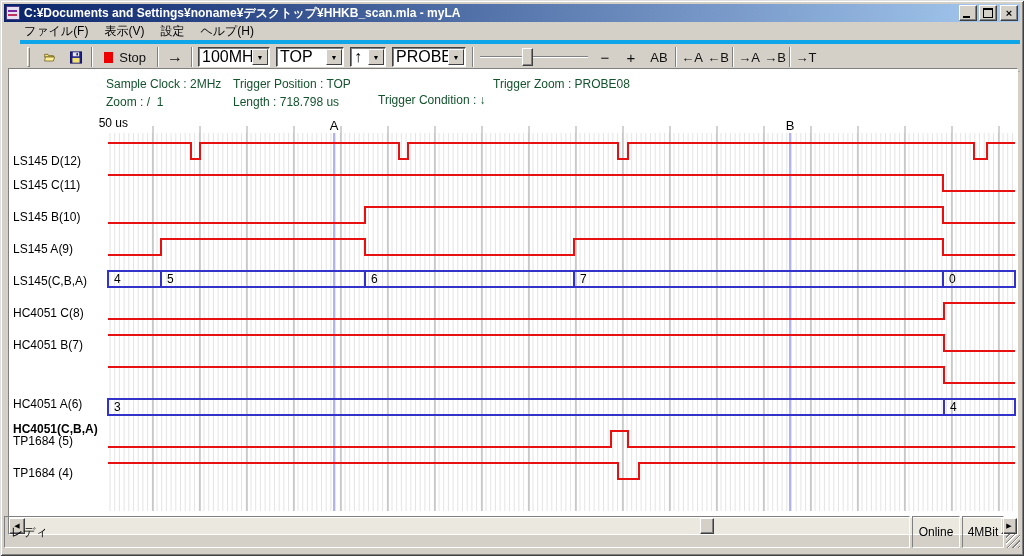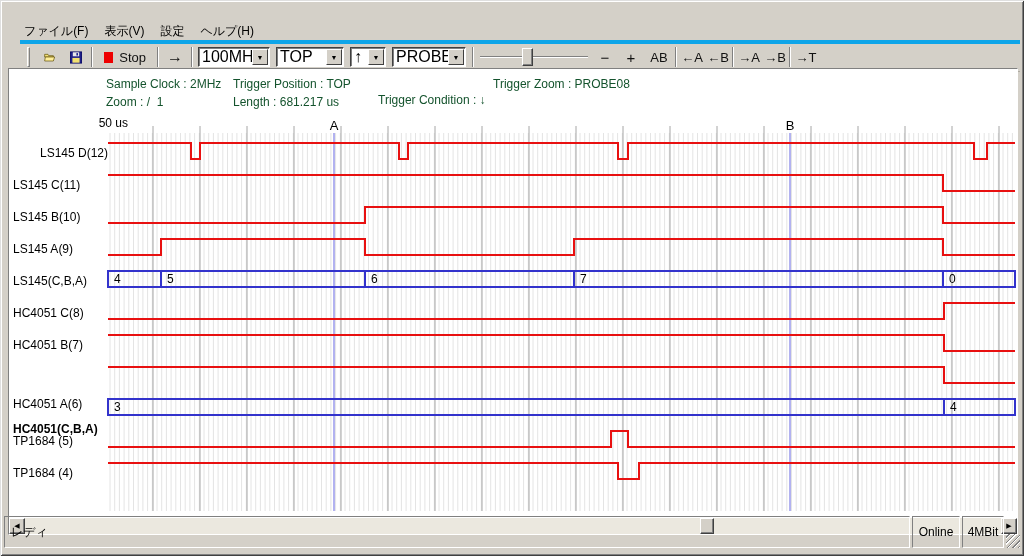--- a/index.html
+++ b/index.html
@@ -53,20 +53,33 @@
   .spanel{border:1px solid;border-color:#808080 #ffffff #ffffff #808080;display:flex;align-items:center;padding:0 6px;white-space:nowrap;}
   .spanel.main{flex:1;}
   .grip{width:14px;height:14px;align-self:flex-end;
     background:repeating-linear-gradient(135deg,transparent 0 2px,#808080 2px 3px,#ffffff 3px 4px);}
 </style>
 </head>
 <body>
 
 <div id="screen">
 
+  <div class="titlebar">
+    <div class="appicon"></div>
+    <div class="title-text">C:¥Documents and Settings¥noname¥デスクトップ¥HHKB_scan.mla - myLA</div>
+    <div class="winbtn">
+        <span class="glyph-min"></span>
+      </div>
+    <div class="winbtn">
+        <span class="glyph-max"></span>
+      </div>
+    <div class="winbtn" style="margin-left:3px">
+        <span class="glyph-close">×</span>
+      </div>
+  </div>
 
   <div class="menubar">
       <div class="menu-item">ファイル(F)</div>
       <div class="menu-item">表示(V)</div>
       <div class="menu-item">設定</div>
       <div class="menu-item">ヘルプ(H)</div>
     </div>
 
   <div class="toolbar">
     <div class="tgrip" style="left:7px"></div>
@@ -130,21 +143,21 @@
     <div class="tsep" style="left:769px"></div>
     <button class="tb" style="left:774px;width:24px">→T</button>
   </div>
 
   <div class="client">
     <div class="info-text" style="left:97px;top:8px">Sample Clock : 2MHz</div>
     <div class="info-text" style="left:224px;top:8px">Trigger Position : TOP</div>
     <div class="info-text" style="left:369px;top:24px">Trigger Condition : ↓</div>
     <div class="info-text" style="left:484px;top:8px">Trigger Zoom : PROBE08</div>
     <div class="info-text" style="left:97px;top:26px">Zoom : /  1</div>
-    <div class="info-text" style="left:224px;top:26px">Length : 681.217 us</div>
+    <div class="info-text" style="left:224px;top:26px">Length : 718.798 us</div>
 
     <svg class="wavesvg" width="1008" height="448" viewBox="9 69 1008 448" id="wavesvg">
         <path d="M110.0 133V511M114.7 133V511M119.4 133V511M124.1 133V511M128.8 133V511M133.5 133V511M138.2 133V511M142.9 133V511M147.6 133V511M152.3 133V511M157.0 133V511M161.7 133V511M166.4 133V511M171.1 133V511M175.8 133V511M180.5 133V511M185.2 133V511M189.9 133V511M194.6 133V511M199.3 133V511M204.0 133V511M208.7 133V511M213.4 133V511M218.1 133V511M222.8 133V511M227.5 133V511M232.2 133V511M236.9 133V511M241.6 133V511M246.3 133V511M251.0 133V511M255.7 133V511M260.4 133V511M265.1 133V511M269.8 133V511M274.5 133V511M279.2 133V511M283.9 133V511M288.6 133V511M293.3 133V511M298.0 133V511M302.7 133V511M307.4 133V511M312.1 133V511M316.8 133V511M321.5 133V511M326.2 133V511M330.9 133V511M335.6 133V511M340.3 133V511M345.0 133V511M349.7 133V511M354.4 133V511M359.1 133V511M363.8 133V511M368.5 133V511M373.2 133V511M377.9 133V511M382.6 133V511M387.3 133V511M392.0 133V511M396.7 133V511M401.4 133V511M406.1 133V511M410.8 133V511M415.5 133V511M420.2 133V511M424.9 133V511M429.6 133V511M434.3 133V511M439.0 133V511M443.7 133V511M448.4 133V511M453.1 133V511M457.8 133V511M462.5 133V511M467.2 133V511M471.9 133V511M476.6 133V511M481.3 133V511M486.0 133V511M490.7 133V511M495.4 133V511M500.1 133V511M504.8 133V511M509.5 133V511M514.2 133V511M518.9 133V511M523.6 133V511M528.3 133V511M533.0 133V511M537.7 133V511M542.4 133V511M547.1 133V511M551.8 133V511M556.5 133V511M561.2 133V511M565.9 133V511M570.6 133V511M575.3 133V511M580.0 133V511M584.7 133V511M589.4 133V511M594.1 133V511M598.8 133V511M603.5 133V511M608.2 133V511M612.9 133V511M617.6 133V511M622.3 133V511M627.0 133V511M631.7 133V511M636.4 133V511M641.1 133V511M645.8 133V511M650.5 133V511M655.2 133V511M659.9 133V511M664.6 133V511M669.3 133V511M674.0 133V511M678.7 133V511M683.4 133V511M688.1 133V511M692.8 133V511M697.5 133V511M702.2 133V511M706.9 133V511M711.6 133V511M716.3 133V511M721.0 133V511M725.7 133V511M730.4 133V511M735.1 133V511M739.8 133V511M744.5 133V511M749.2 133V511M753.9 133V511M758.6 133V511M763.3 133V511M768.0 133V511M772.7 133V511M777.4 133V511M782.1 133V511M786.8 133V511M791.5 133V511M796.2 133V511M800.9 133V511M805.6 133V511M810.3 133V511M815.0 133V511M819.7 133V511M824.4 133V511M829.1 133V511M833.8 133V511M838.5 133V511M843.2 133V511M847.9 133V511M852.6 133V511M857.3 133V511M862.0 133V511M866.7 133V511M871.4 133V511M876.1 133V511M880.8 133V511M885.5 133V511M890.2 133V511M894.9 133V511M899.6 133V511M904.3 133V511M909.0 133V511M913.7 133V511M918.4 133V511M923.1 133V511M927.8 133V511M932.5 133V511M937.2 133V511M941.9 133V511M946.6 133V511M951.3 133V511M956.0 133V511M960.7 133V511M965.4 133V511M970.1 133V511M974.8 133V511M979.5 133V511M984.2 133V511M988.9 133V511M993.6 133V511M998.3 133V511M1003.0 133V511M1007.7 133V511M1012.4 133V511" stroke="#e4e4e4" stroke-width="1" fill="none"></path>
         <path d="M153 126V511M200 126V511M247 126V511M294 126V511M341 126V511M388 126V511M435 126V511M482 126V511M529 126V511M576 126V511M623 126V511M670 126V511M717 126V511M764 126V511M811 126V511M858 126V511M905 126V511M952 126V511M999 126V511" stroke="#a6a6a6" stroke-width="1" fill="none"></path>
         <text x="128" y="127" text-anchor="end" font-size="12" fill="#000">50 us</text>
         <line x1="334" y1="133" x2="334" y2="511" stroke="#b2b2f0" stroke-width="2"></line>
         <text x="334" y="130" text-anchor="middle" font-size="13" fill="#000">A</text>
         <line x1="790" y1="133" x2="790" y2="511" stroke="#b2b2f0" stroke-width="2"></line>
         <text x="790" y="130" text-anchor="middle" font-size="13" fill="#000">B</text>
         <path d="M108 143H191V159H200V143H399V159H408V143H618V159H628V143H974V159H987V143H1015" stroke="#e81010" stroke-width="2" fill="none"></path>
@@ -166,21 +179,21 @@
         <path d="M108 367H944V383H1015" stroke="#e81010" stroke-width="2" fill="none"></path>
         <rect x="108" y="399" width="907" height="16" stroke="#3333cc" stroke-width="2" fill="none"></rect>
         <text x="114" y="411" font-size="12" fill="#000">3</text>
         <line x1="944" y1="399" x2="944" y2="415" stroke="#3333cc" stroke-width="2"></line>
         <text x="950" y="411" font-size="12" fill="#000">4</text>
         <path d="M108 447H611V431H628V447H1015" stroke="#e81010" stroke-width="2" fill="none"></path>
         <path d="M108 463H618V479H639V463H1015" stroke="#e81010" stroke-width="2" fill="none"></path>
       </svg>
 
     <div id="labels">
-        <div class="ch-label" style="top: 76px; margin-left: 27px;">LS145 D(12)</div>
+        <div class="ch-label" style="top: 84px;">LS145 D(12)</div>
         <div class="ch-label" style="top: 108px;">LS145 C(11)</div>
         <div class="ch-label" style="top: 140px;">LS145 B(10)</div>
         <div class="ch-label" style="top: 172px;">LS145 A(9)</div>
         <div class="ch-label" style="top: 204px;">LS145(C,B,A)</div>
         <div class="ch-label" style="top: 236px;">HC4051 C(8)</div>
         <div class="ch-label" style="top: 268px;">HC4051 B(7)</div>
         <div class="ch-label" style="top: 300px; margin-top: 27px;">HC4051 A(6)</div>
         <div class="ch-label" style="top: 352px; font-weight: bold;">HC4051(C,B,A)</div>
         <div class="ch-label" style="top: 364px;">TP1684 (5)</div>
         <div class="ch-label" style="top: 396px;">TP1684 (4)</div>

